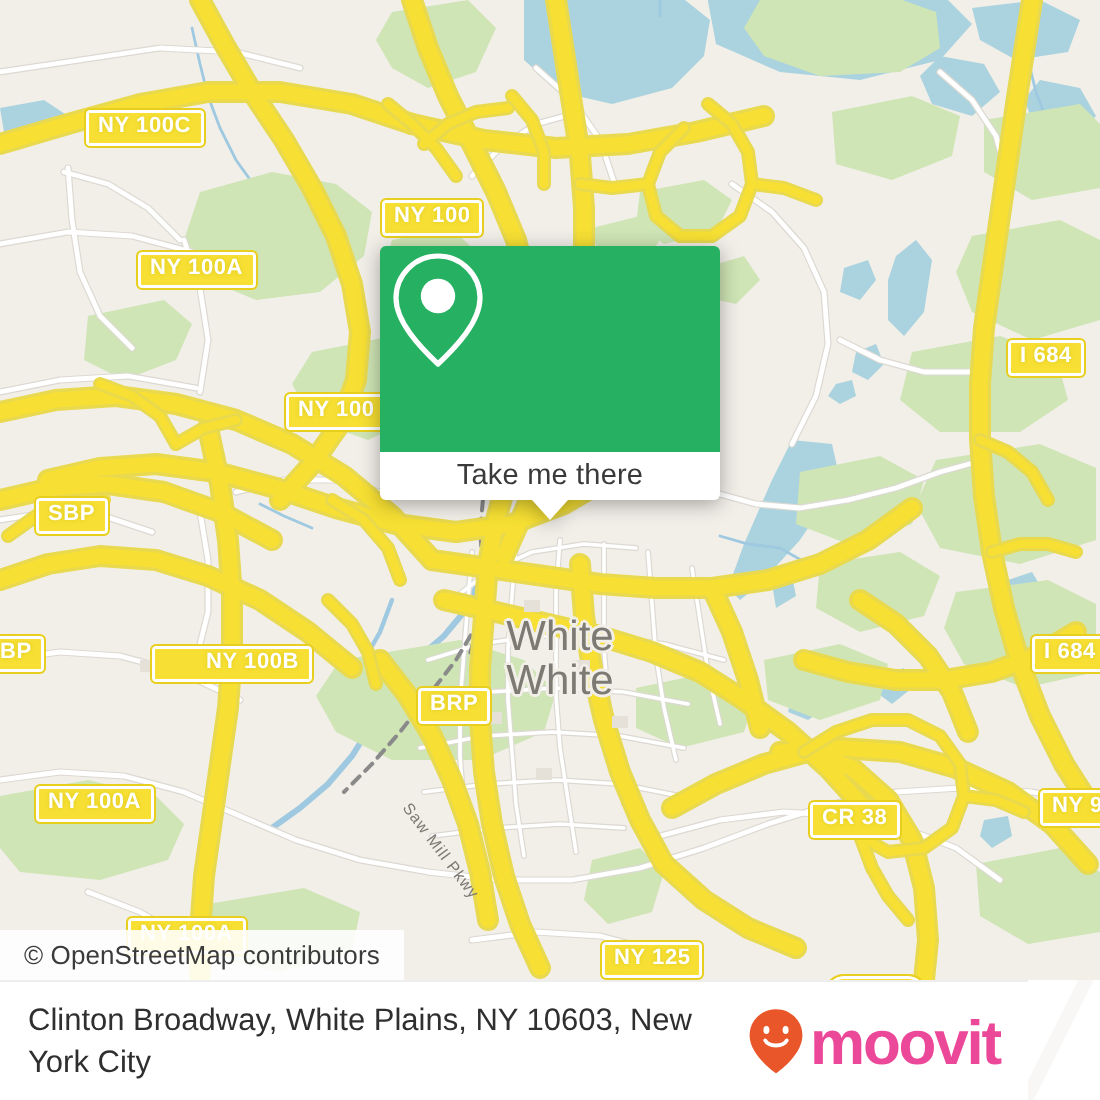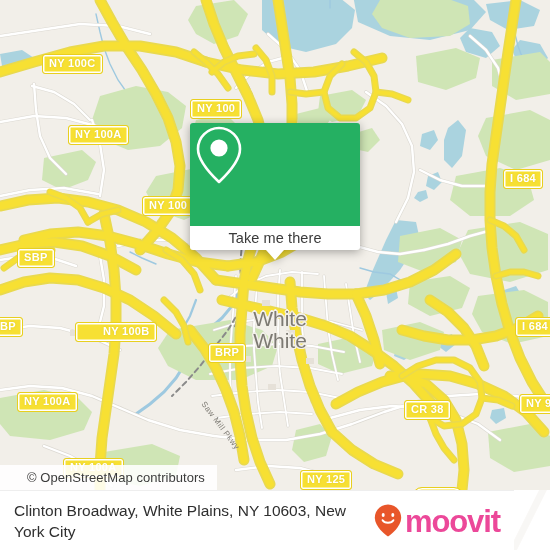--- a/index.html
+++ b/index.html
@@ -94,21 +94,21 @@
     border-left:9px solid transparent;
     border-right:9px solid transparent;
     border-top:10px solid #ffffff;
   }
 
   
   .attrib{
     position:absolute;
     left:0;top:465px;
     height:25px;
-    padding:0 12px 0 27px;
+    padding:0 12px 0 12px;
     display:flex;align-items:center;
     background:rgba(255,255,255,.88);
     color:#3b3b3b;
     font-size:13px;
     letter-spacing:.05px;
   }
 
   
   .footer{
     position:absolute;left:0;top:490px;

